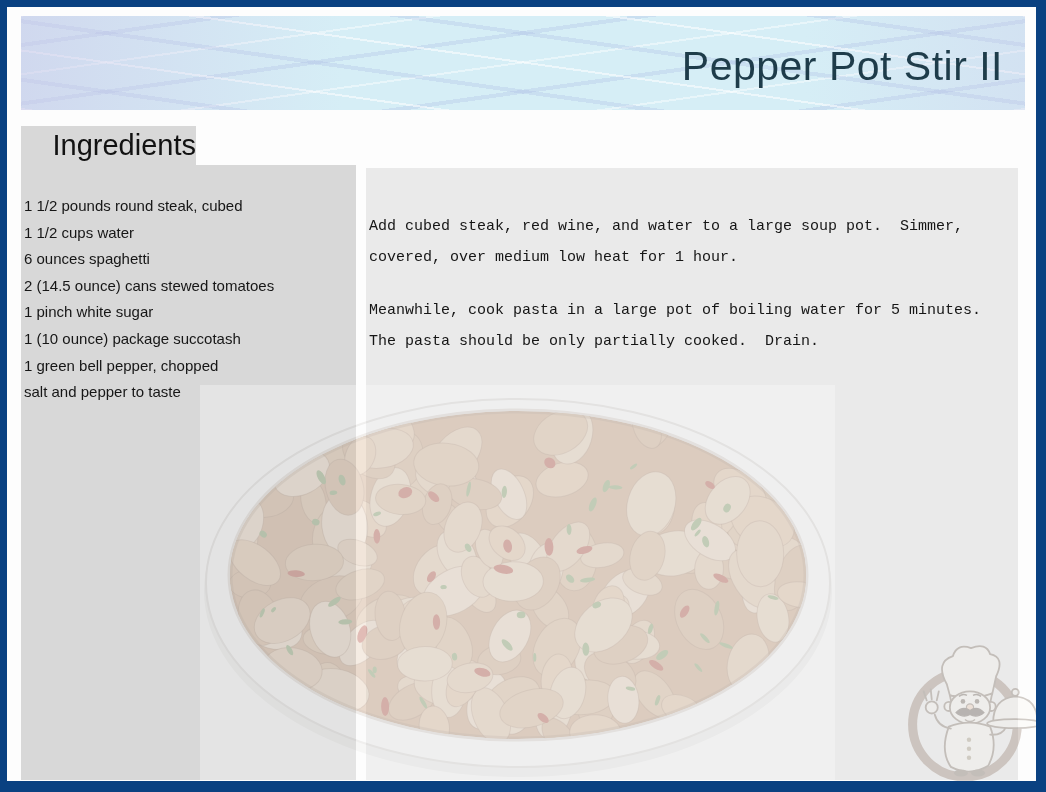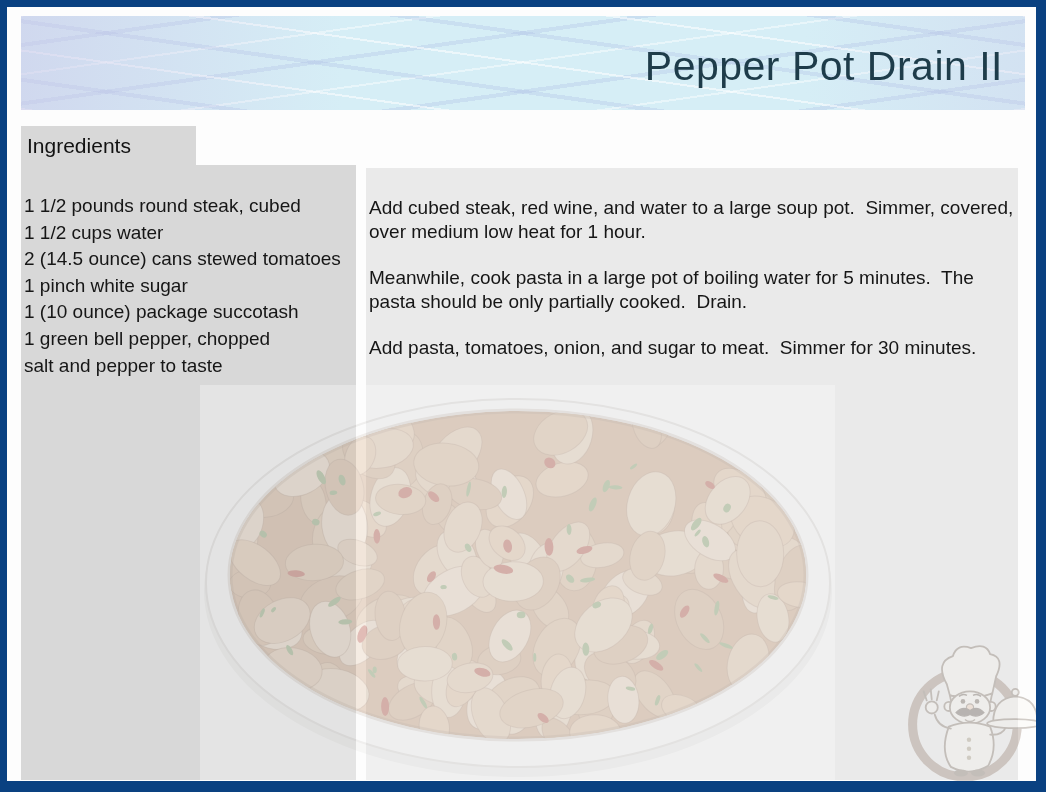--- a/index.html
+++ b/index.html
@@ -22,72 +22,72 @@
       linear-gradient(270deg, rgba(203,198,232,.30), rgba(203,198,232,0) 22%),
       repeating-linear-gradient(8deg,  rgba(255,255,255,.55) 0 2px, rgba(0,0,0,0) 2px 28px, rgba(168,184,226,.28) 28px 32px, rgba(0,0,0,0) 32px 58px),
       repeating-linear-gradient(-8deg, rgba(255,255,255,.45) 0 2px, rgba(0,0,0,0) 2px 28px, rgba(168,184,226,.28) 28px 32px, rgba(0,0,0,0) 32px 58px);
   }
   .banner-title{
     font-size:41px;letter-spacing:.5px;color:#1e3c4a;
     padding-right:22px;padding-top:6px;white-space:nowrap;
   }
   
   .panel-title{
-    position:absolute;color:#121212;font-size:21px;
-    display:flex;align-items:center;
+    position:absolute;color:#121212;font-size:29px;
+    display:flex;align-items:center;justify-content:flex-end;
   }
   .ing-title{left:14px;top:119px;width:175px;height:39px;background:#d8d8d8;padding-left:6px;box-sizing:border-box;}
   .dir-title{left:359px;top:119px;width:162px;height:43px;background:#eaeaea;padding-left:8px;box-sizing:border-box;}
   .panel-body{position:absolute;box-sizing:border-box;}
   .ing-body{left:14px;top:158px;width:335px;bottom:1px;background:#d8d8d8;padding:28px 10px 0 3px;}
   .dir-body{left:359px;top:161px;width:652px;bottom:1px;background:#eaeaea;padding:27px 2px 0 3px;}
   .ing-list{list-style:none;margin:0;padding:0;}
   .ing-list li, .dir-step{
     position:relative;z-index:2; 
-    font-size:19px;line-height:26.6px;color:#161616;white-space:pre-wrap;
-  }
-  .dir-step{line-height:24px;margin:1px 0 22px 0;}
+    font-size:15px;line-height:26.6px;color:#161616;white-space:pre-wrap;
+  }
+  .dir-step{line-height:31px;margin:16px 0 22px 0;font-family:Liberation Mono, monospace;}
   .panel-title span{position:relative;z-index:2;}
   
   .beans-photo{position:absolute;left:193px;top:378px;width:635px;height:395px;opacity:.32;z-index:1;pointer-events:none;}
   .chef-logo{position:absolute;left:893px;top:633px;width:142px;height:146px;opacity:.27;z-index:1;pointer-events:none;}
   svg{display:block;width:100%;height:100%;}
 </style>
 </head>
 <body>
 
 <div class="frame">
   <div class="page">
 
     <div class="banner">
-      <div class="banner-title">Pepper Pot Drain II</div>
+      <div class="banner-title">Pepper Pot Stir II</div>
     </div>
 
     <div class="panel-title ing-title">
       <span>Ingredients</span>
     </div>
     <div class="panel-body ing-body">
       <ul class="ing-list">
 
       <li>1 1/2 pounds round steak, cubed</li>
           <li>1 1/2 cups water</li>
+          <li>6 ounces spaghetti</li>
           <li>2 (14.5 ounce) cans stewed tomatoes</li>
           <li>1 pinch white sugar</li>
           <li>1 (10 ounce) package succotash</li>
           <li>1 green bell pepper, chopped</li>
           <li>salt and pepper to taste</li>
         </ul>
     </div>
 
     <div class="panel-body dir-body">
       <div>
 
       <p class="dir-step">Add cubed steak, red wine, and water to a large soup pot.  Simmer, covered, over medium low heat for 1 hour.</p>
           <p class="dir-step">Meanwhile, cook pasta in a large pot of boiling water for 5 minutes.  The pasta should be only partially cooked.  Drain.</p>
-          <p class="dir-step">Add pasta, tomatoes, onion, and sugar to meat.  Simmer for 30 minutes.</p>
         </div>
     </div>
 
     <div class="beans-photo">
       <svg viewBox="0 0 635 395" preserveAspectRatio="none">
         <defs>
           <clipPath id="bowlClip">
               <ellipse cx="318" cy="190" rx="288" ry="164"></ellipse>
             </clipPath>
         </defs>

